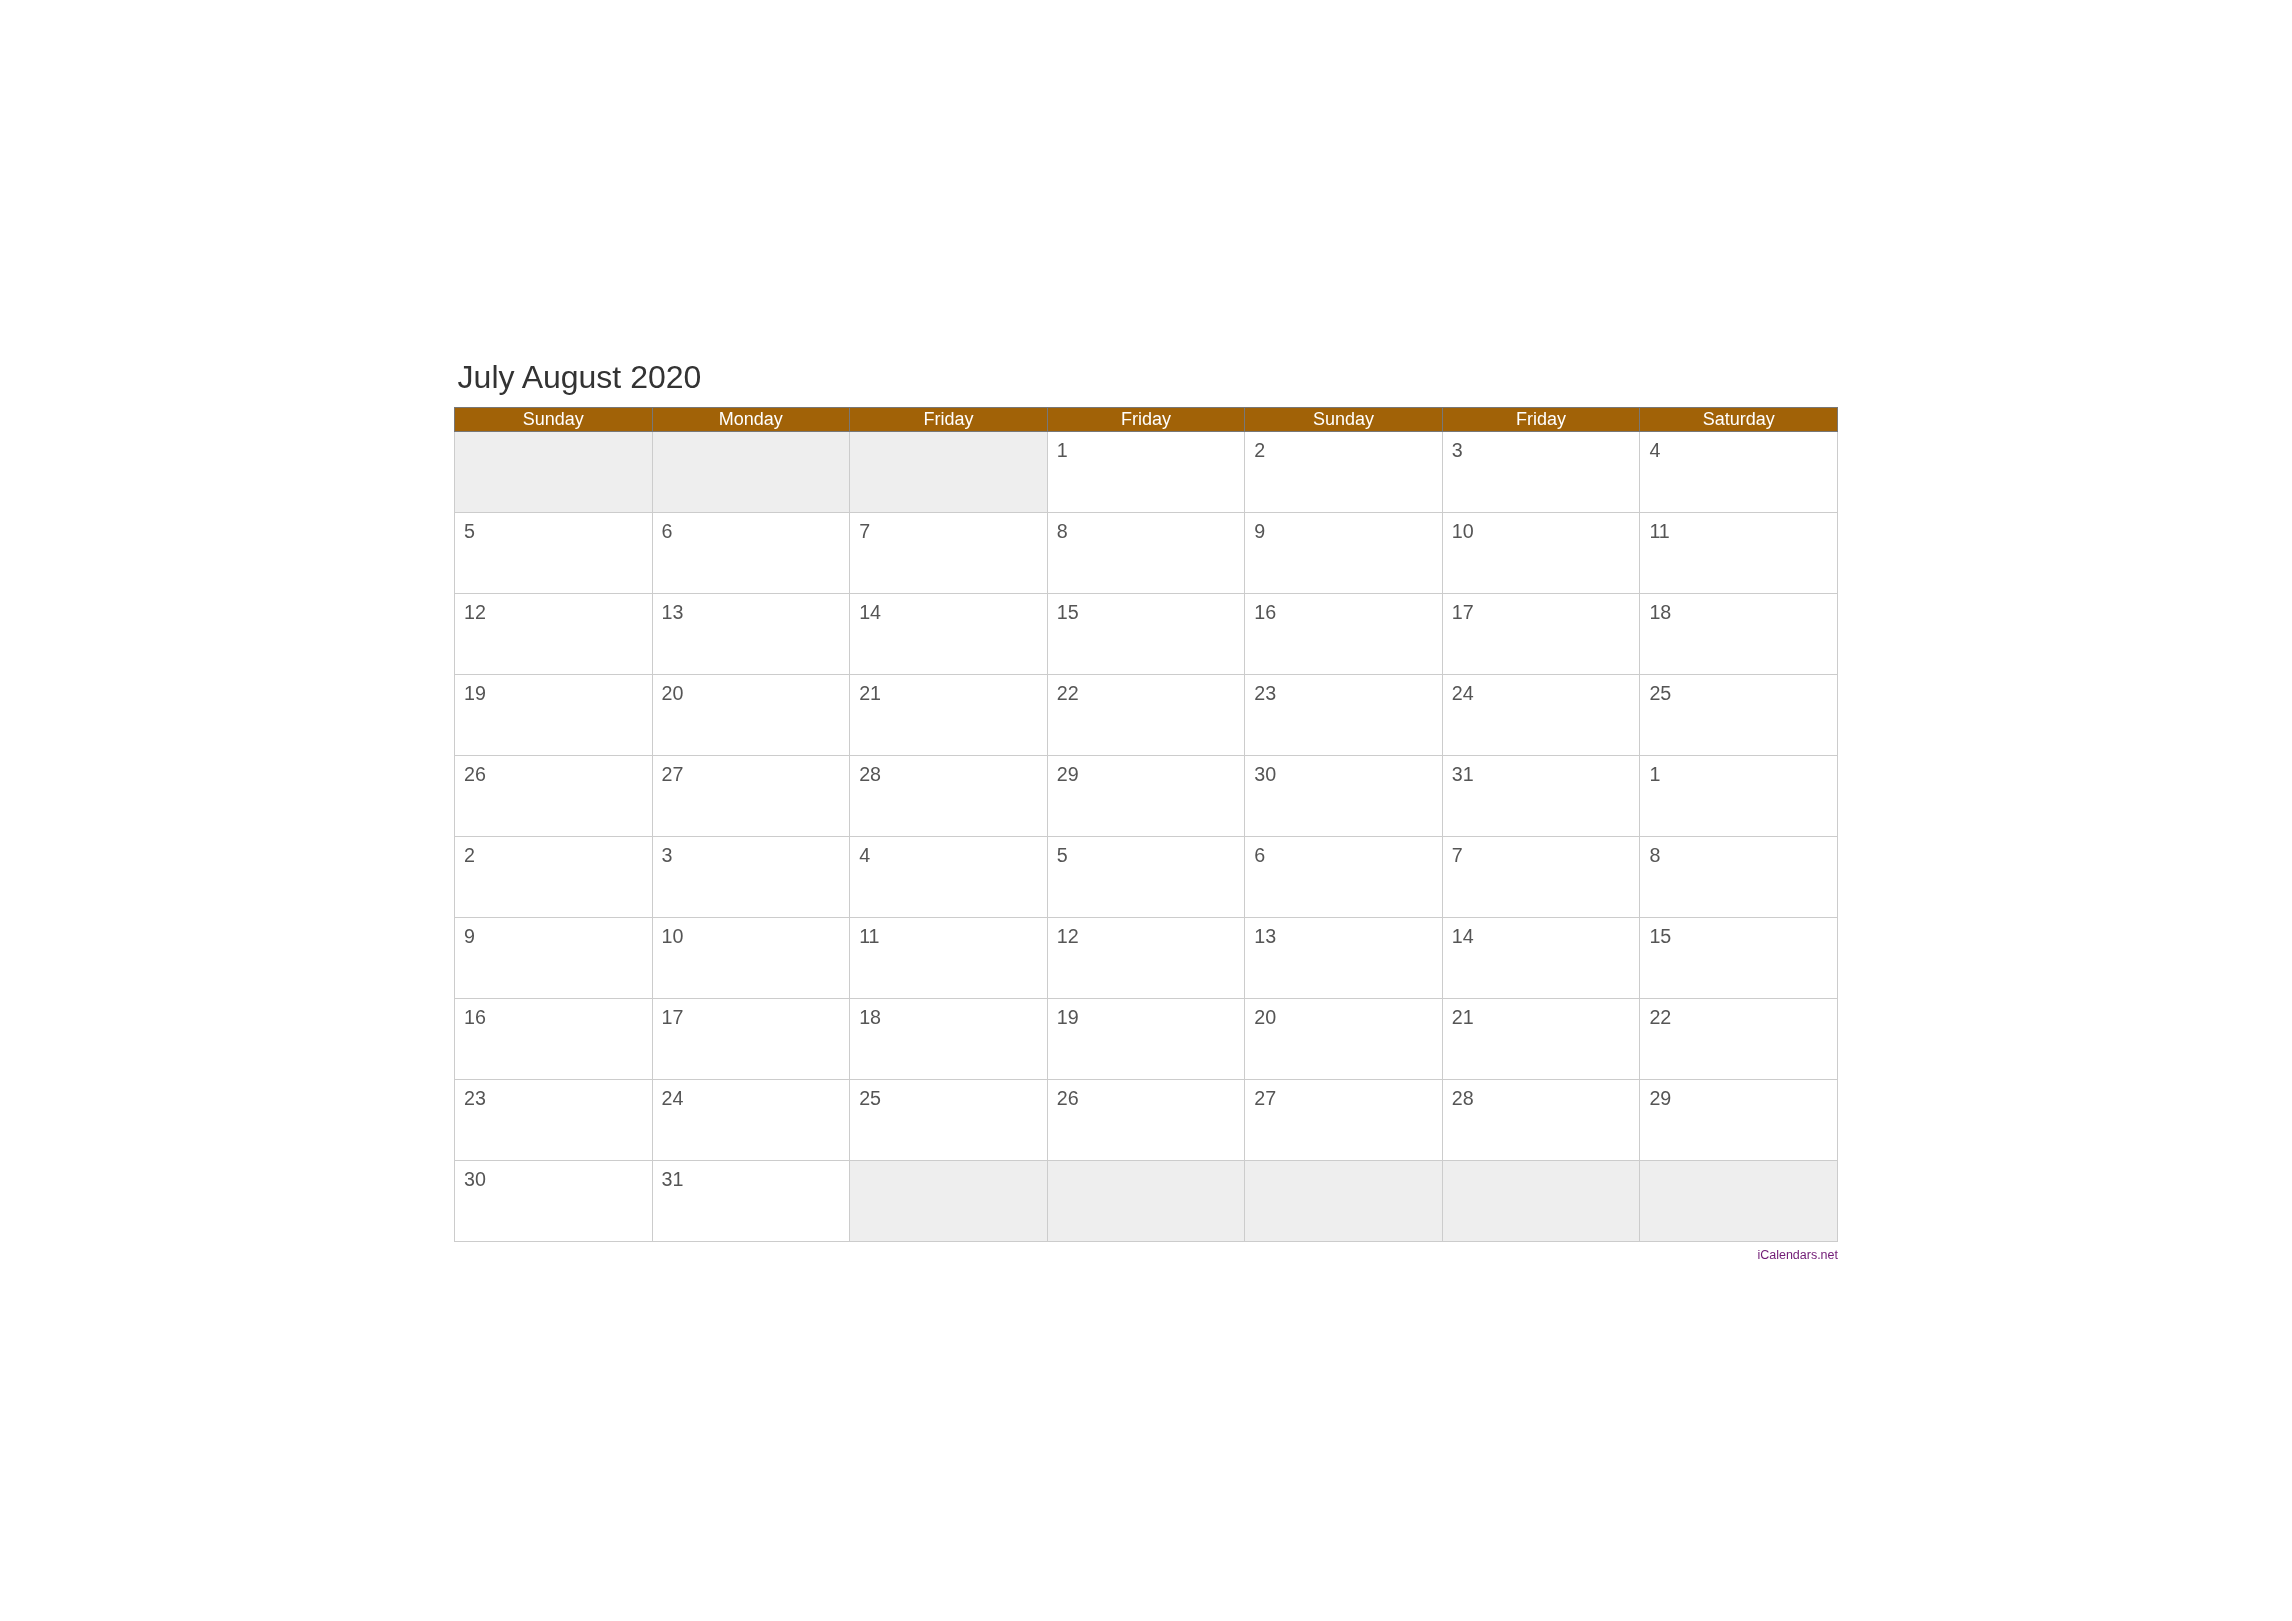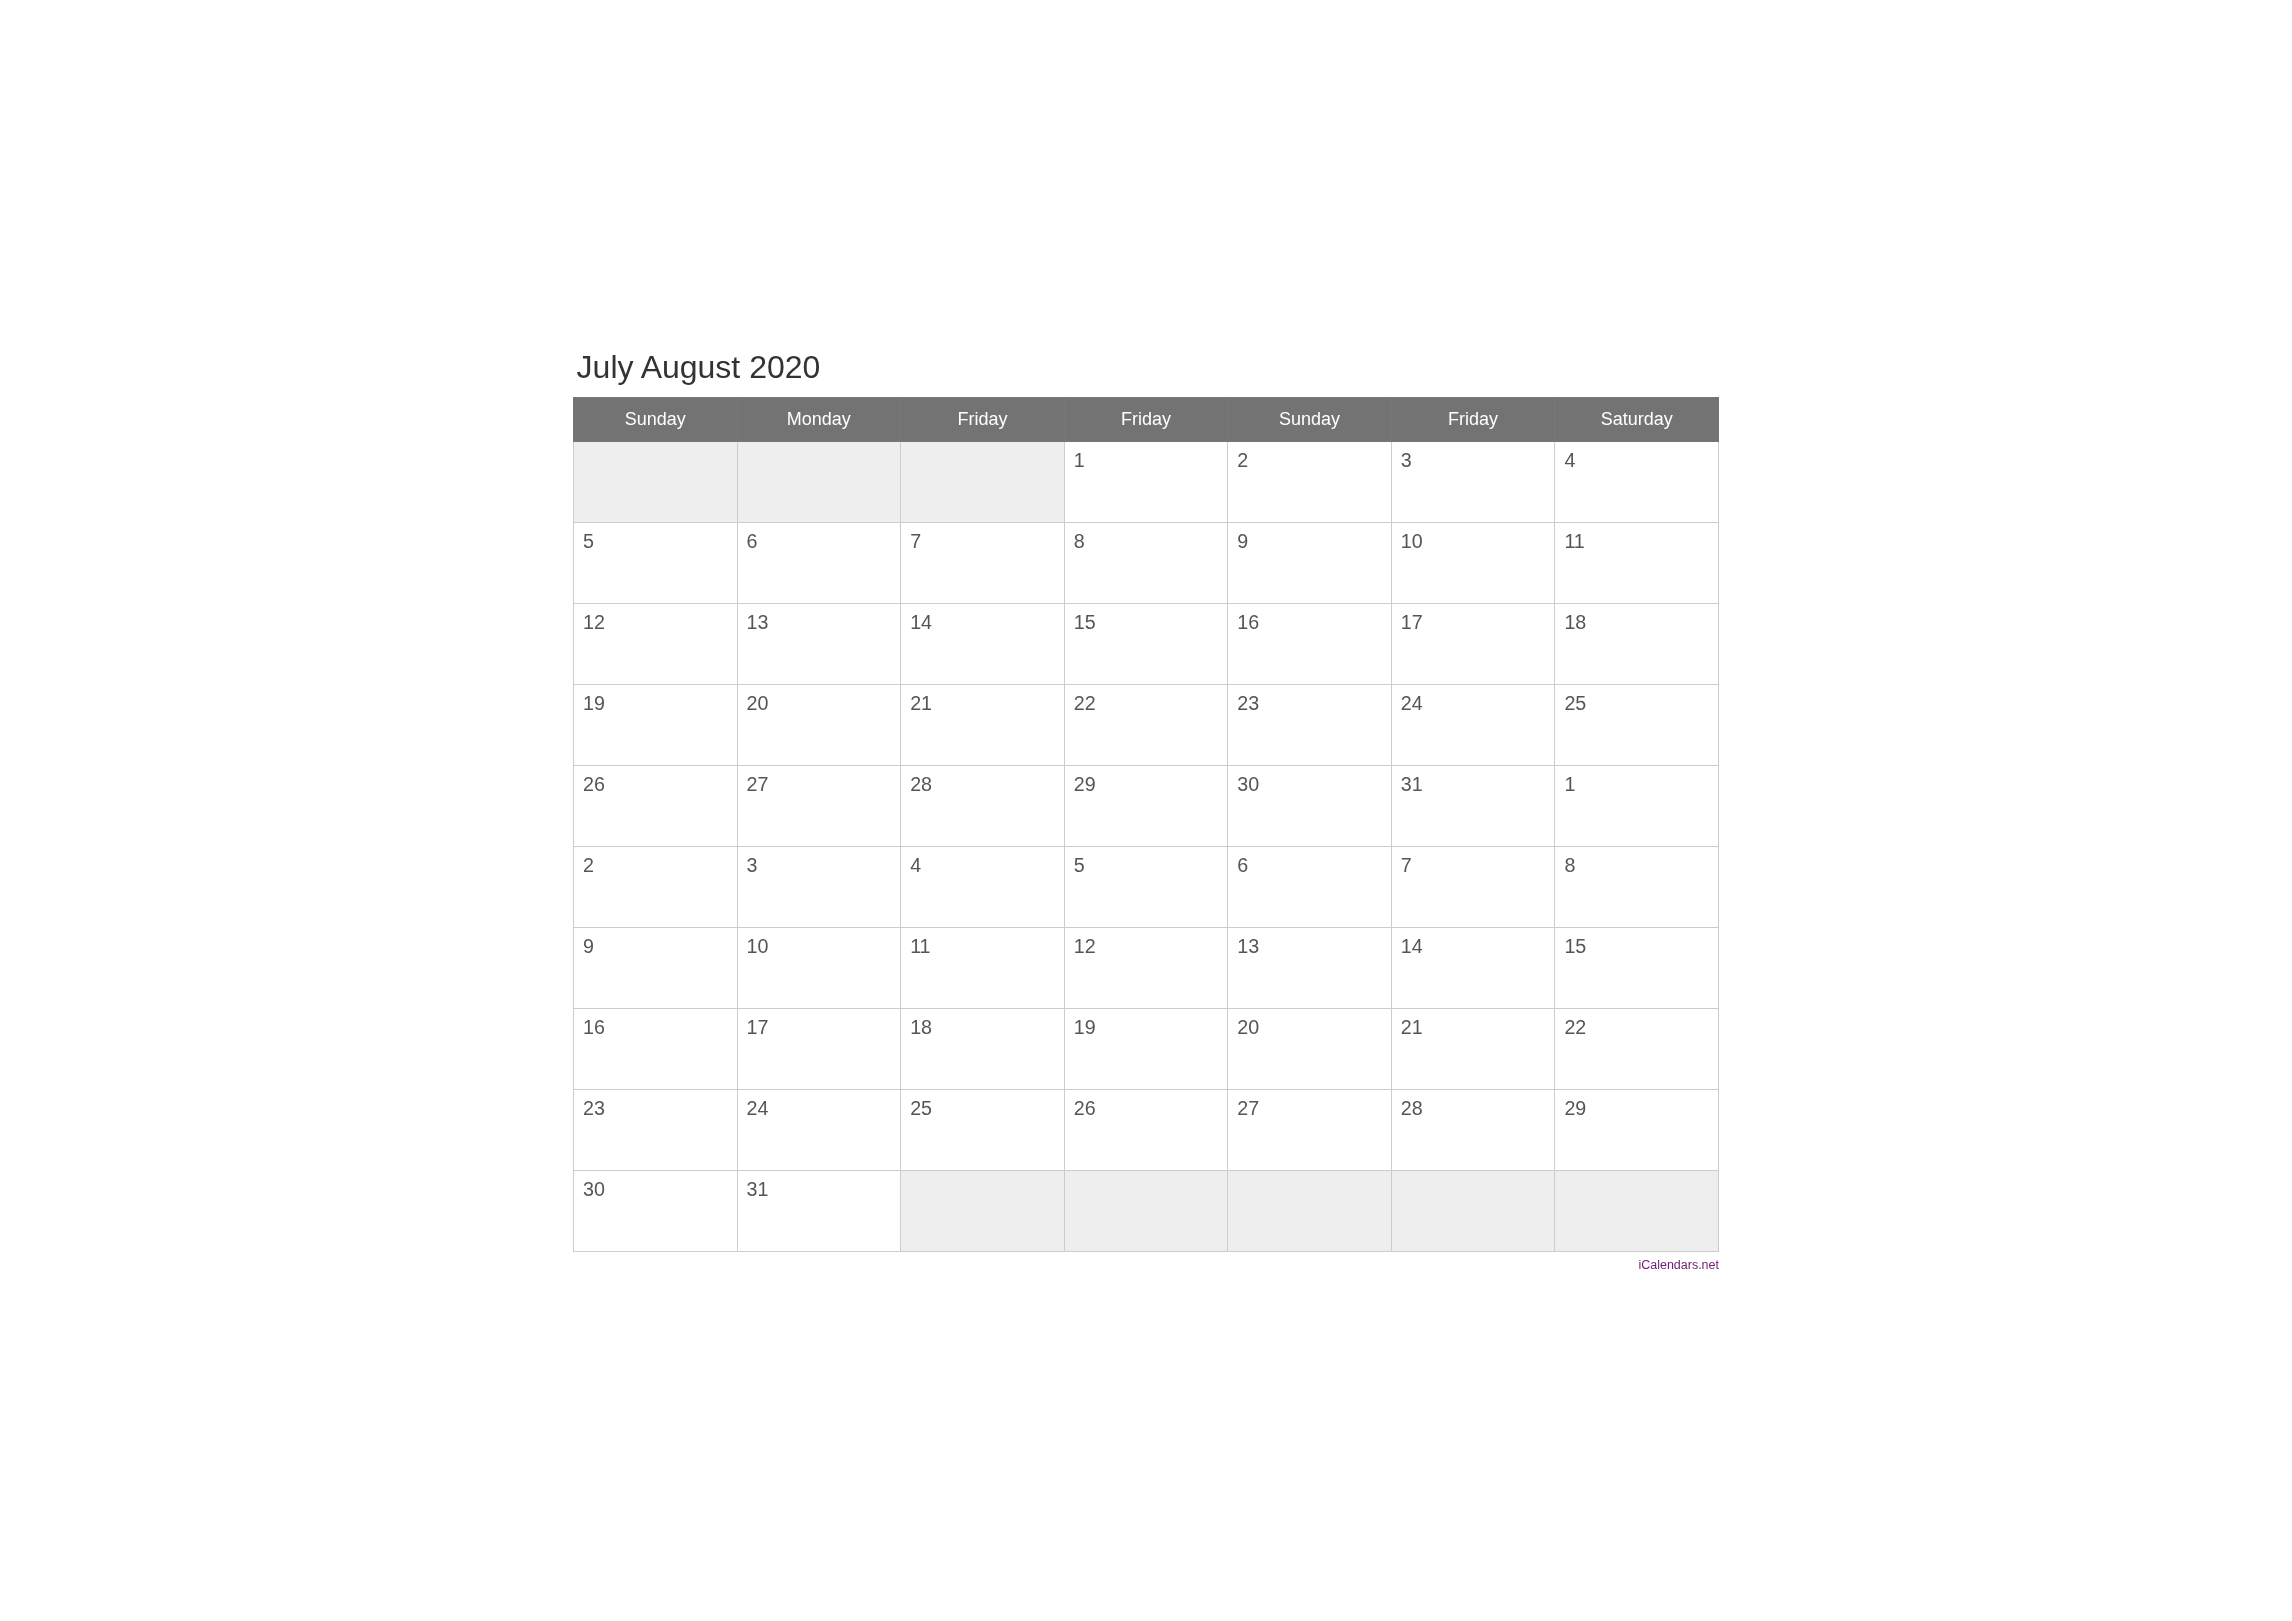--- a/index.html
+++ b/index.html
@@ -12,45 +12,45 @@
       background: #ffffff;
       font-family: Arial, Helvetica, sans-serif;
       display: flex;
       justify-content: center;
       align-items: center;
       min-height: 100vh;
       padding: 36px;
     }
 
     .calendar-container {
-      width: 1146px;
+      width: 1384px;
       background: #ffffff;
     }
 
     .calendar-title {
       font-size: 32px;
       font-weight: 400;
       color: #333333;
       margin-bottom: 10.7px;
       padding-left: 3.6px;
     }
 
     .calendar-table {
       width: 100%;
       border-collapse: collapse;
       border: 0.9px solid #999999;
     }
 
     .calendar-table thead tr th {
-      background-color: #737373;
+      background-color: #a16207;
       color: #ffffff;
       font-size: 18px;
       font-weight: 500;
       text-align: center;
-      padding: 11px 9px;
+      padding: 1px 9px;
       border: 0.9px solid #777777;
     }
 
     .calendar-table tbody tr td {
       width: calc(100% / 7);
       height: 81px;
       vertical-align: top;
       padding: 7.2px 9px;
       border: 0.9px solid #cccccc;
       font-size: 19.7px;

